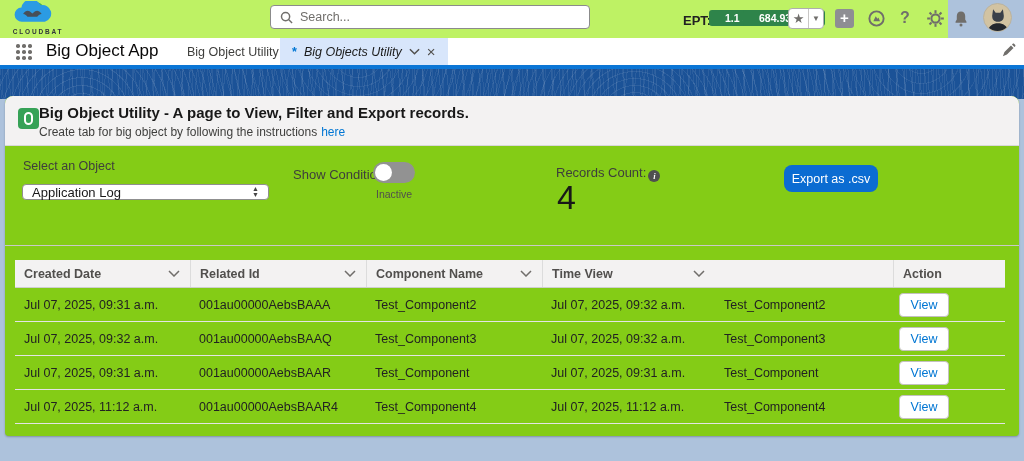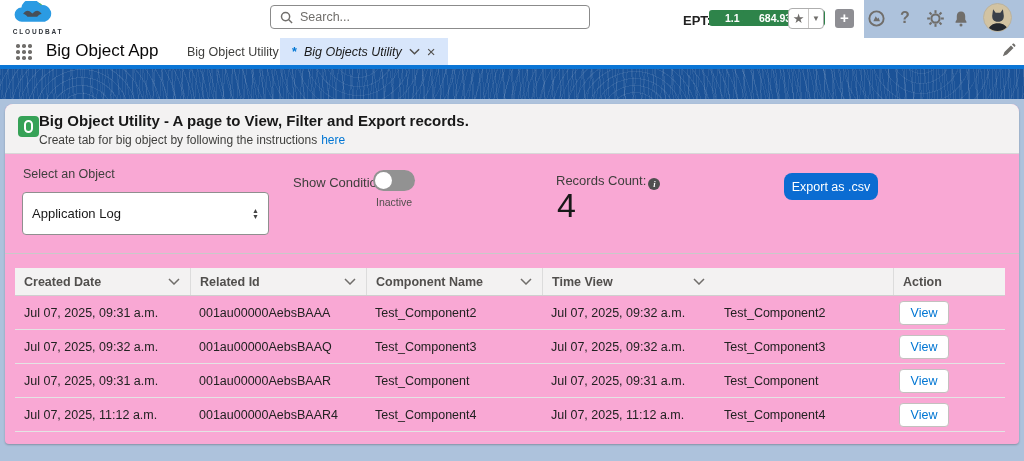--- a/index.html
+++ b/index.html
@@ -1,20 +1,20 @@
 <!DOCTYPE html>
 <html><head>
 <meta charset="utf-8">
 <style>
   * { margin:0; padding:0; box-sizing:border-box; }
   body { font-family:"Liberation Sans", sans-serif; }
   .root { position:relative; width:1024px; height:461px; background:#adc2dc; overflow:hidden; }
 
   
-  .topbar { position:absolute; left:0; top:0; width:864px; height:38px; background:#ffffff; }
+  .topbar { position:absolute; left:0; top:0; width:948px; height:38px; background:#bef264; }
   .logo-wrap { position:absolute; left:8px; top:1px; width:60px; }
   .logo-text { display:block; margin-top:-1px; font-size:6.5px; font-weight:bold; letter-spacing:1.8px; color:#30353b; text-align:center; }
   .search-box { position:absolute; left:270px; top:5px; width:320px; height:24px; border:1px solid #8b8b8b; border-radius:4px; background:#fff; display:flex; align-items:center; padding-left:9px; }
   .search-box input { border:none; outline:none; flex:1; font-size:12.5px; color:#444; margin-left:7px; font-family:"Liberation Sans", sans-serif; }
   .search-box input::placeholder { color:#706e6b; }
   .ept-label { position:absolute; left:683px; top:13px; font-size:13px; font-weight:bold; color:#222; }
   .badge { position:absolute; top:10px; background:#2e844a; color:#fff; font-size:10.5px; font-weight:bold; padding:2px 16px; border-radius:3px; line-height:12px; }
   .badge.b1 { left:709px; }
   .badge.b2 { left:743px; }
   .star-group { position:absolute; left:788px; top:8px; height:21px; border:1px solid #aeaeae; border-radius:4px; display:flex; align-items:stretch; background:#fff; }
@@ -42,30 +42,30 @@
   
   .brand-line { position:absolute; left:0; top:65px; width:1024px; height:4px; background:#0b76d6; }
   .band { position:absolute; left:0; top:69px; width:1024px; height:30px; background-color:#1b5297;
     background-image:
       repeating-radial-gradient(circle at 8% 160%, transparent 0 7px, rgba(255,255,255,.09) 7px 8px),
       repeating-radial-gradient(circle at 35% -60%, transparent 0 8px, rgba(255,255,255,.07) 8px 9px),
       repeating-radial-gradient(circle at 62% 170%, transparent 0 6px, rgba(255,255,255,.08) 6px 7px),
       repeating-radial-gradient(circle at 90% -50%, transparent 0 9px, rgba(255,255,255,.07) 9px 10px); }
 
   
-  .card { position:absolute; left:5px; top:104px; width:1014px; height:340px; background:#f9a8d4; border-radius:8px 8px 4px 4px; box-shadow:0 1px 2px rgba(0,0,0,.25); }
+  .card { position:absolute; left:5px; top:96px; width:1014px; height:340px; background:#84cc16; border-radius:8px 8px 4px 4px; box-shadow:0 1px 2px rgba(0,0,0,.25); }
   .banner { position:absolute; left:0; top:0; width:100%; height:50px; background:#f3f2f2; border-bottom:1px solid #d8d8d8; border-radius:8px 8px 0 0; }
   .banner-icon { position:absolute; left:13px; top:12px; width:21px; height:21px; background:#36a257; border-radius:4px; display:flex; align-items:center; justify-content:center; }
   .banner-icon i { display:block; width:9px; height:13px; border:2.5px solid #fff; border-radius:5px; }
   .banner-title { position:absolute; left:34px; top:8px; font-size:15px; font-weight:bold; color:#181818; }
   .banner-sub { position:absolute; left:34px; top:29px; font-size:12px; color:#3e3e3c; }
   .banner-sub a { color:#0176d3; text-decoration:none; margin-left:4px; }
 
   .ctl-label { position:absolute; font-size:12.5px; color:#3e3e3c; }
-  .select-box { position:absolute; left:17px; top:88px; width:247px; height:43px; border:1px solid #8f8f8f; border-radius:4px; background:#fff; display:flex; align-items:center; padding:0 9px; font-size:13px; color:#181818; }
+  .select-box { position:absolute; left:17px; top:88px; width:247px; height:16px; border:1px solid #8f8f8f; border-radius:4px; background:#fff; display:flex; align-items:center; padding:0 9px; font-size:13px; color:#181818; }
   .select-box .spinner { margin-left:auto; display:flex; flex-direction:column; line-height:6px; font-size:7px; color:#444; }
   .toggle { position:absolute; left:368px; top:66px; width:42px; height:21px; background:#929292; border-radius:11px; }
   .toggle .knob { position:absolute; left:2px; top:2px; width:17px; height:17px; background:#fff; border-radius:50%; }
   .toggle-state { position:absolute; left:371px; top:92px; font-size:10.5px; color:#514f4d; }
   .records-label { position:absolute; left:551px; top:69px; font-size:13px; color:#3e3e3c; }
   .info-dot { display:inline-block; width:12px; height:12px; border-radius:50%; background:#4f4f4f; color:#fff; font-size:8.5px; font-weight:bold; text-align:center; line-height:12px; margin-left:2px; vertical-align:-2px; font-family:"Liberation Serif", serif; font-style:italic; }
   .big-count { position:absolute; left:552px; top:82px; font-size:34px; color:#181818; }
   .export-btn { position:absolute; left:779px; top:69px; width:94px; height:27px; background:#0b6cd2; border:none; border-radius:8px; color:#fff; font-size:12.5px; font-family:"Liberation Sans", sans-serif; cursor:pointer; }
   .ctl-divider { position:absolute; left:0; top:149px; width:100%; height:1px; background:#c9c9c9; }
 

